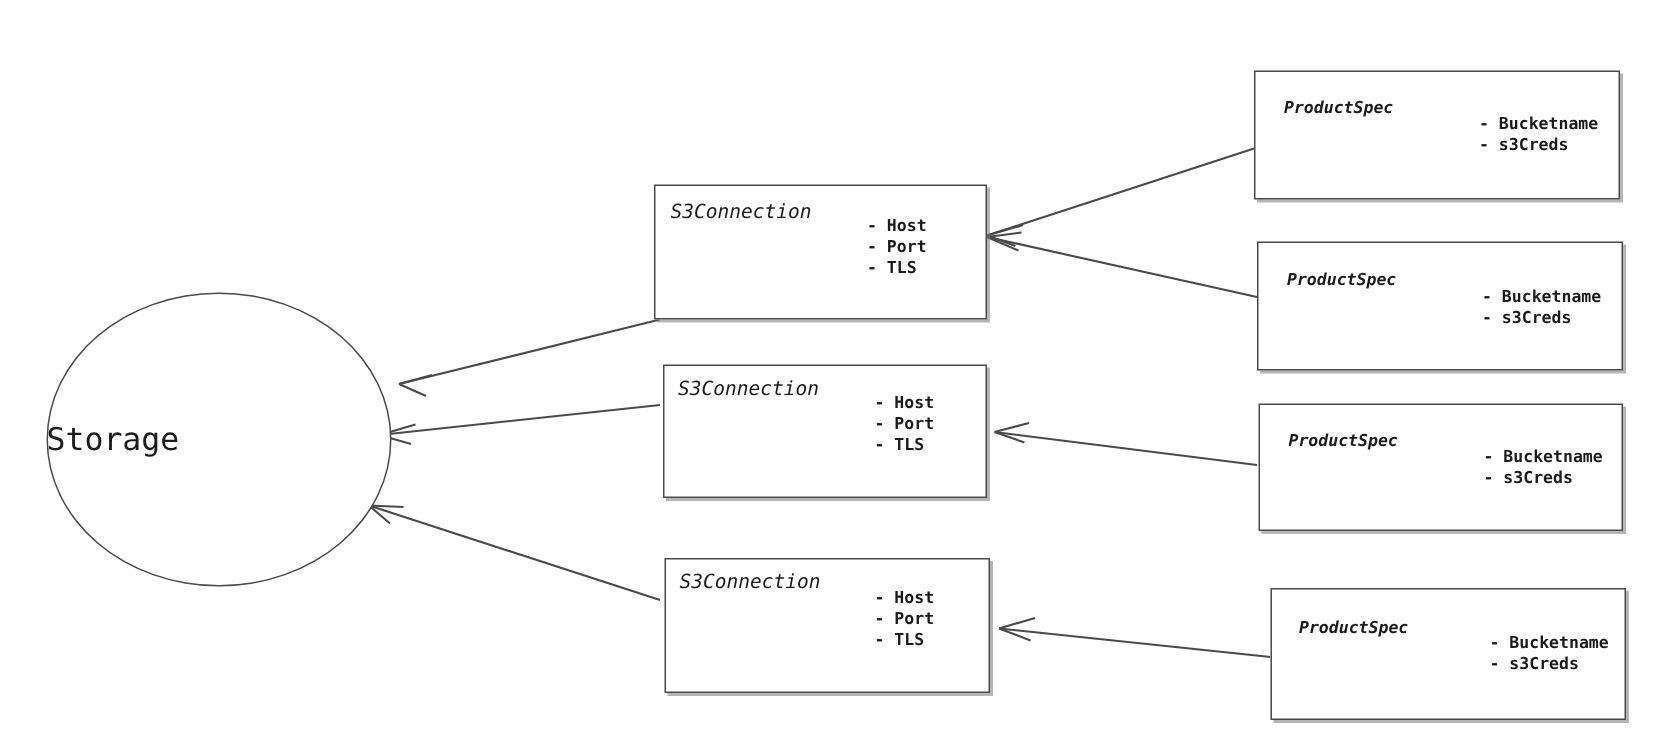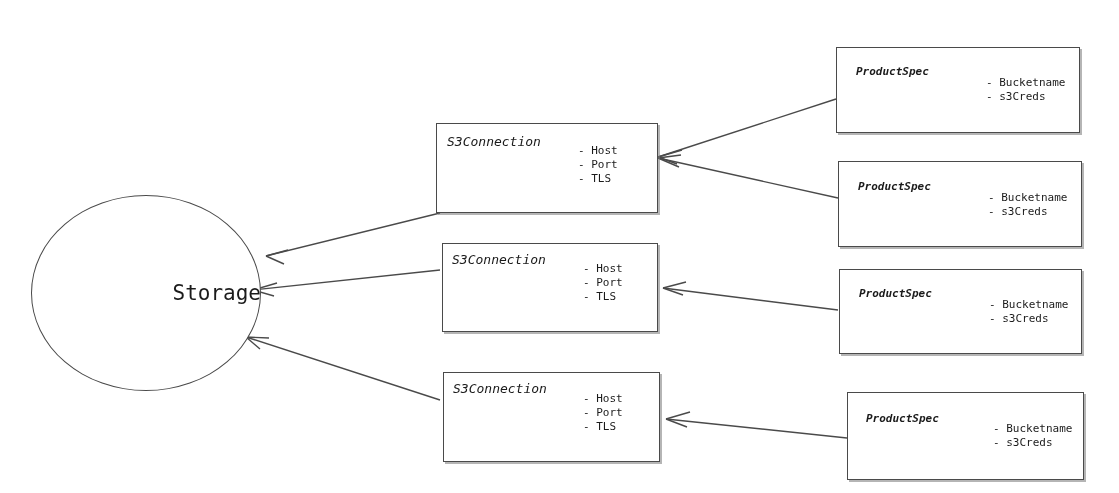--- a/index.html
+++ b/index.html
@@ -37,42 +37,42 @@
     font-size: 13px;
     color: #1b1b1b;
     letter-spacing: 0px;
     white-space: nowrap;
     font-style: italic;
   }
   .node-attrs {
     position: absolute;
     font-family: "DejaVu Sans Mono", monospace;
     font-size: 11px;
-    font-weight: normal;
+    font-weight: bold;
     color: #1b1b1b;
     line-height: 14px;
     white-space: nowrap;
   }
   .node-attrs div {
     white-space: nowrap;
   }
   .circle-node {
     position: absolute;
     box-sizing: border-box;
     border: 1.4px solid #4a4a4a;
     border-radius: 50%;
     background: #ffffff;
   }
   .circle-label {
     position: absolute;
     font-family: "DejaVu Sans Mono", monospace;
     font-size: 21px;
     color: #1b1b1b;
     white-space: nowrap;
-    text-align: right;
+    text-align: left;
   }
 </style>
 </head>
 <body>
 
 <div id="canvas">
 
   <svg id="edges" viewBox="0 0 1119 493" xmlns="http://www.w3.org/2000/svg">
 
     <g>

